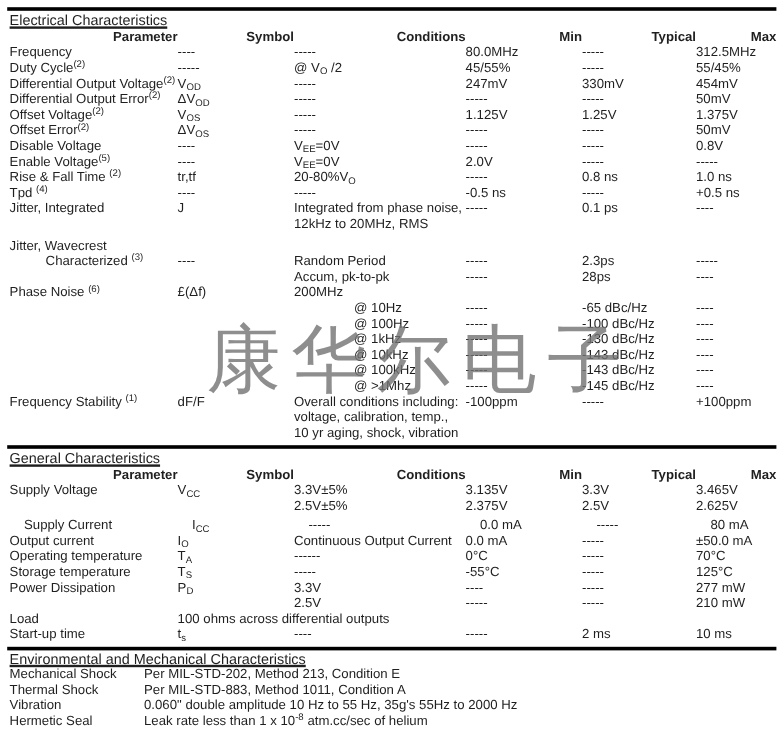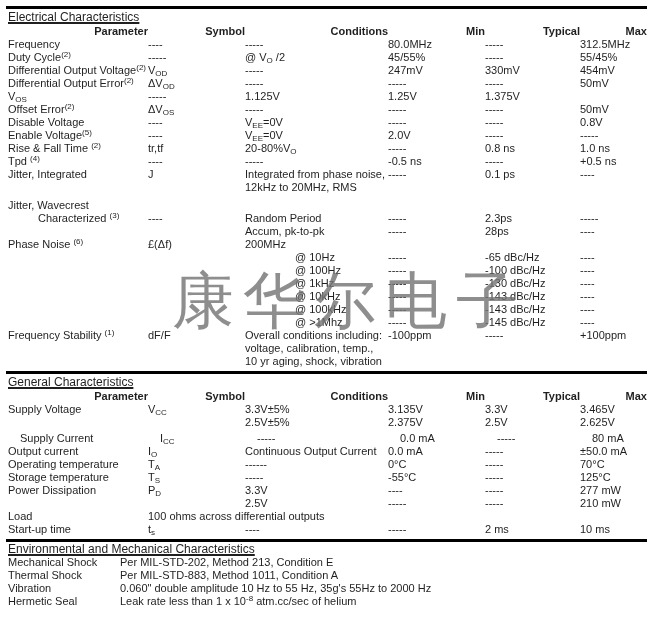--- a/index.html
+++ b/index.html
@@ -91,20 +91,21 @@
         </div>
         <div class="trow">
           <div class="c c0">Differential Output Error<sup>(2)</sup></div>
           <div class="c c1">ΔV<sub>OD</sub></div>
           <div class="c c2">-----</div>
           <div class="c c3">-----</div>
           <div class="c c4">-----</div>
           <div class="c c5">50mV</div>
         </div>
         <div class="trow">
+          <div class="c c0">Offset Voltage<sup>(2)</sup></div>
           <div class="c c1">V<sub>OS</sub></div>
           <div class="c c2">-----</div>
           <div class="c c3">1.125V</div>
           <div class="c c4">1.25V</div>
           <div class="c c5">1.375V</div>
         </div>
         <div class="trow">
           <div class="c c0">Offset Error<sup>(2)</sup></div>
           <div class="c c1">ΔV<sub>OS</sub></div>
           <div class="c c2">-----</div>

